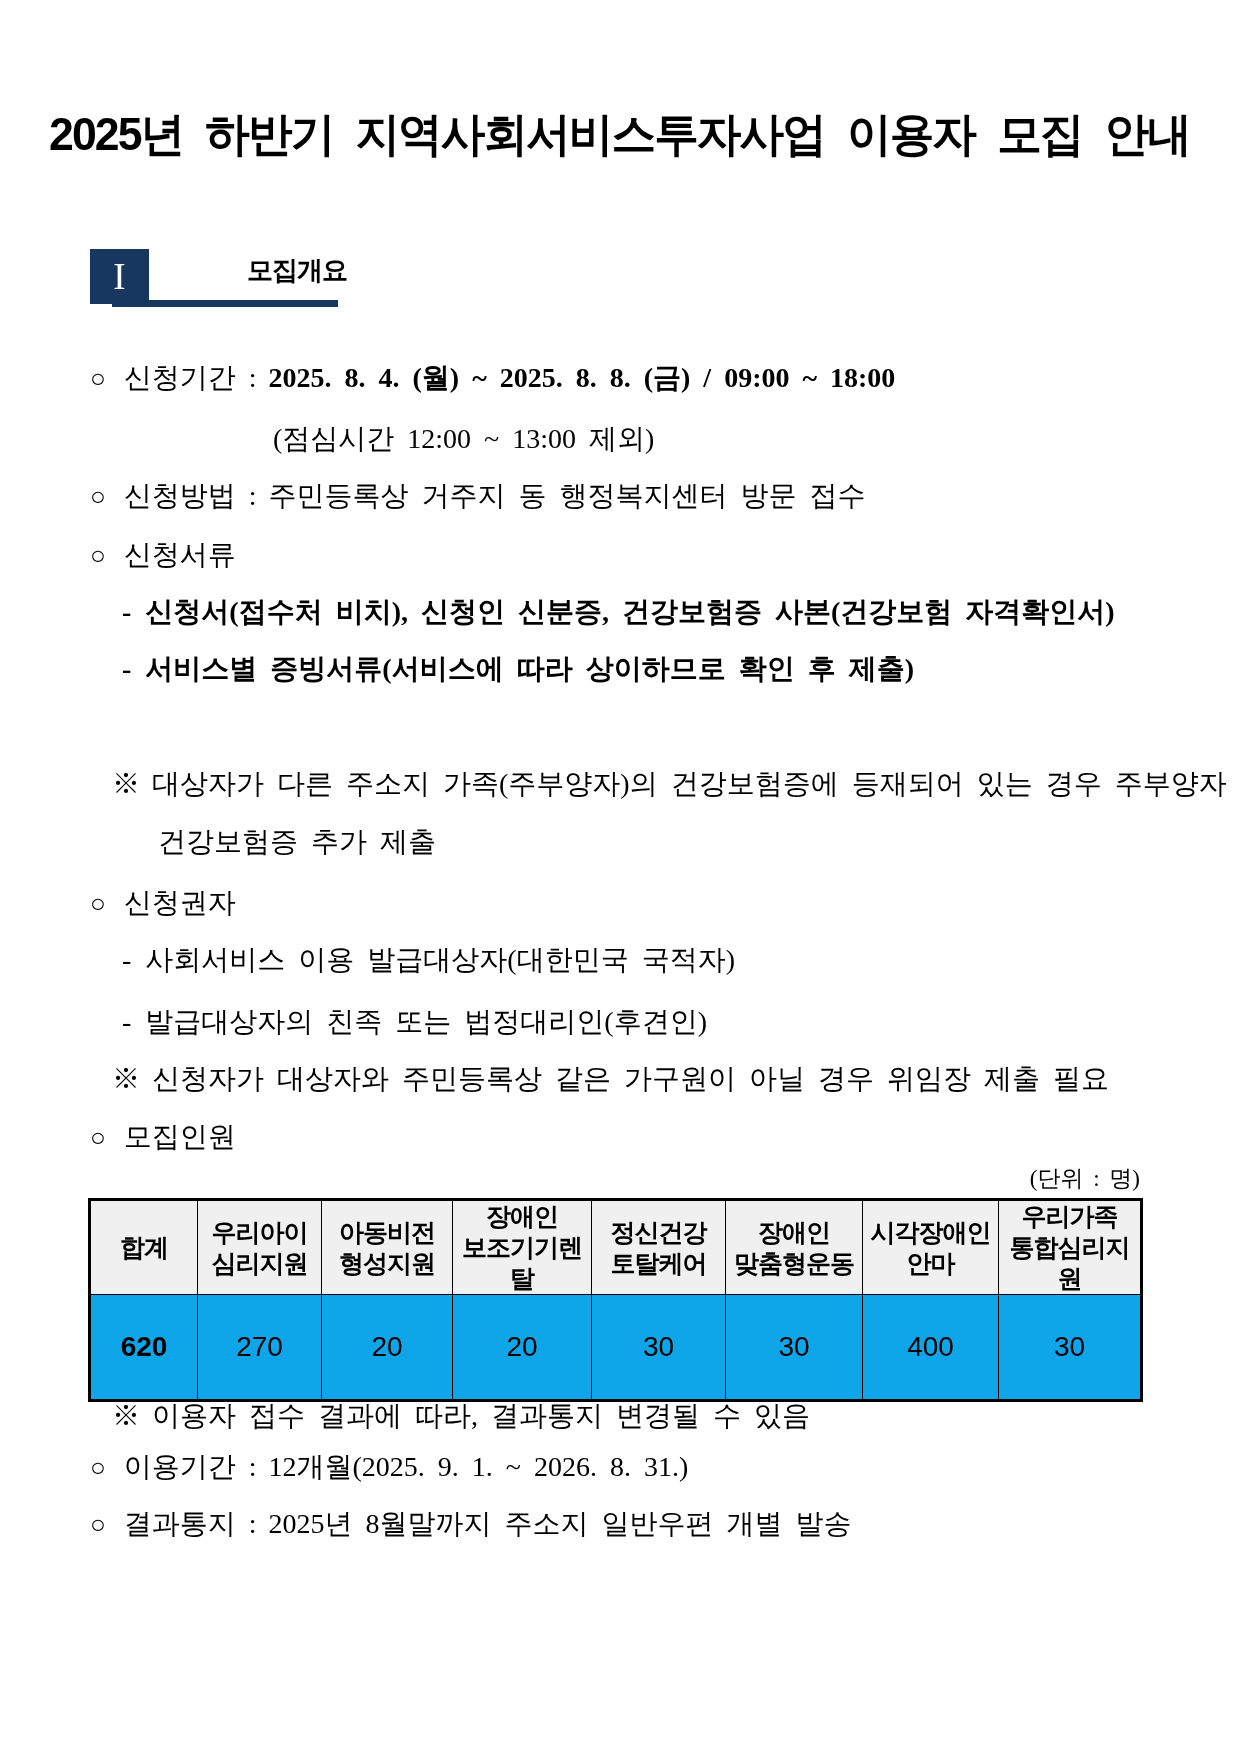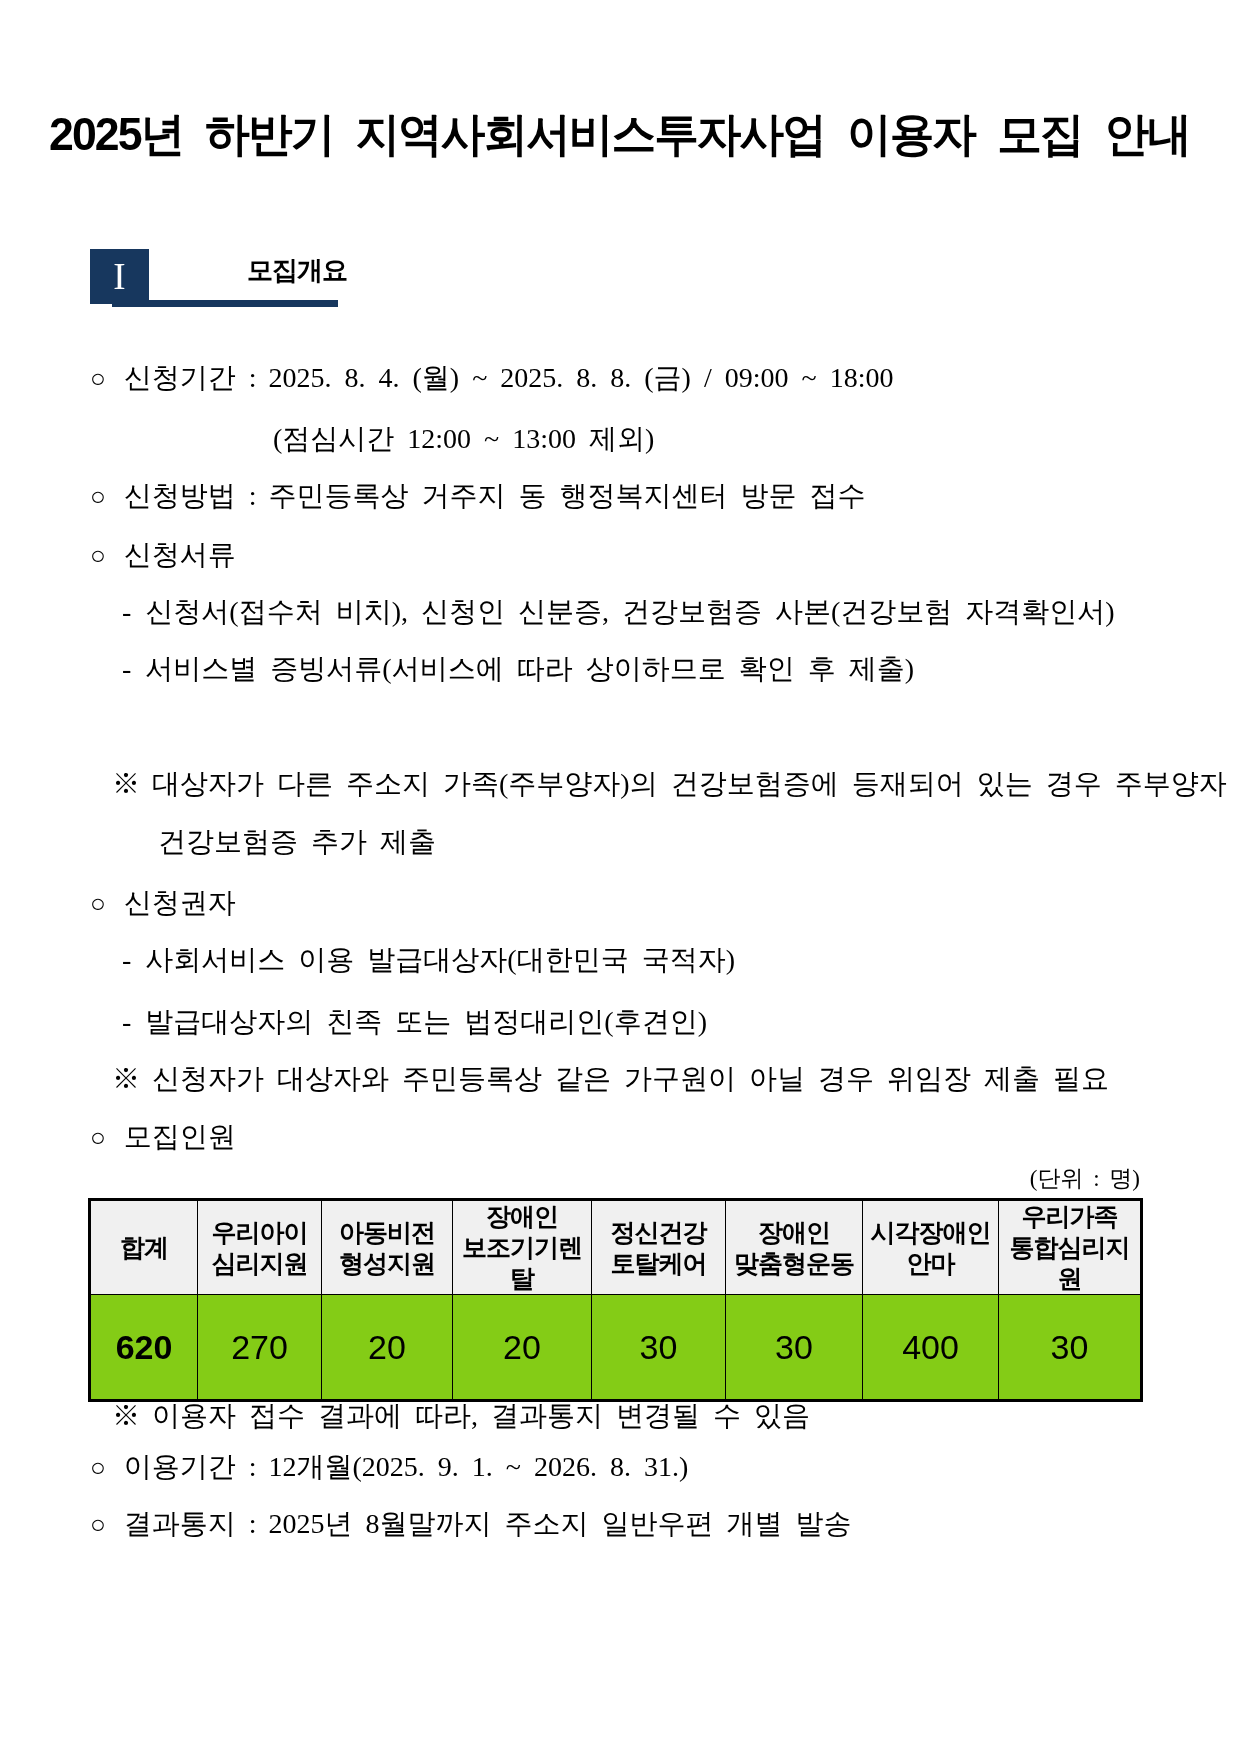--- a/index.html
+++ b/index.html
@@ -74,21 +74,21 @@
     position:absolute;
     font-size:28px;
     line-height:1.15;
     white-space:nowrap;
     word-spacing:6px;
   }
   .line .blt{margin-right:18px;font-size:26px;}
   .line .lbl{margin-right:12px;margin-top:21px;}
   .line .dash{margin-right:14px;}
   .line .ref{margin-right:12px;}
-  .bold{font-weight:400;}
+  .bold{font-weight:700;}
 
   
   .unit-label{
     position:absolute;
     top:1163px;
     right:99px;
     font-size:23px;
     word-spacing:4px;
   }
   table.recruit{
@@ -111,23 +111,23 @@
   table.recruit th{
     background:#F0F0F0;
     font-weight:700;
     font-size:25px;
     line-height:31px;
     height:66px;
     white-space:pre-line;
     letter-spacing:-1px;
   }
   table.recruit td{
-    background:#84cc16;
+    background:#0ea5e9;
     font-weight:400;
-    font-size:34px;
+    font-size:28px;
     height:104px;
   }
   table.recruit td.total{font-weight:700;}
 </style>
 </head>
 <body>
 
 <div class="page">
 
   <h1 class="doc-title">2025년 하반기 지역사회서비스투자사업 이용자 모집 안내</h1>

